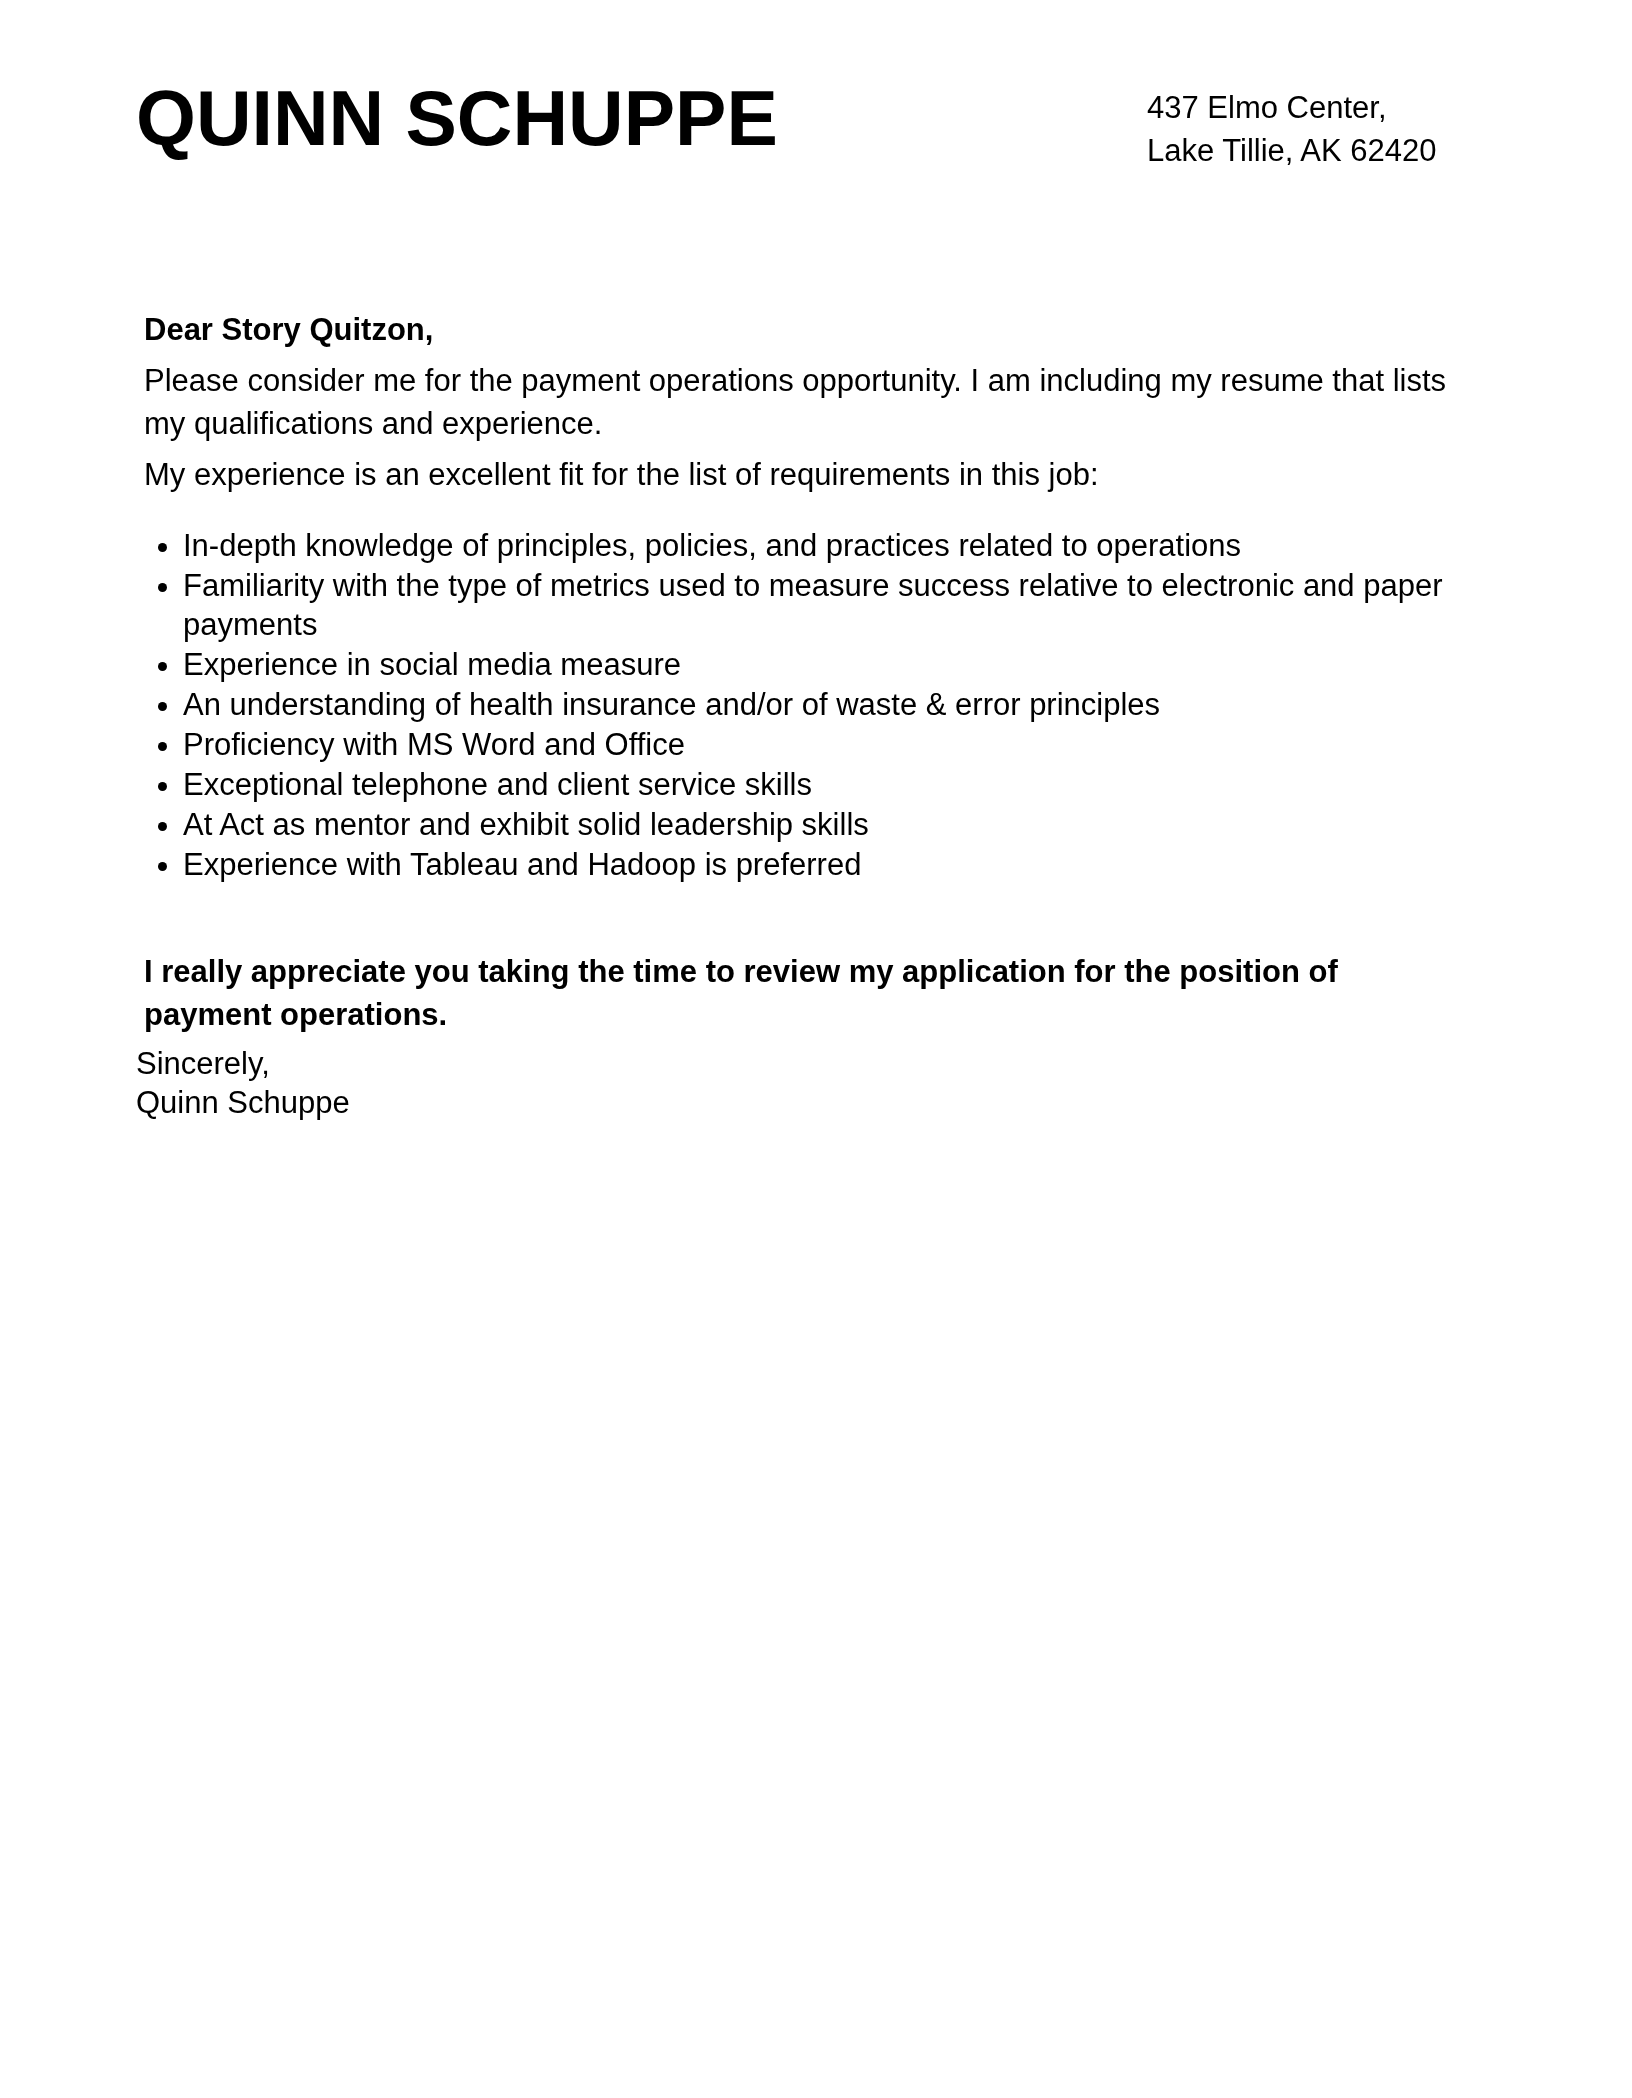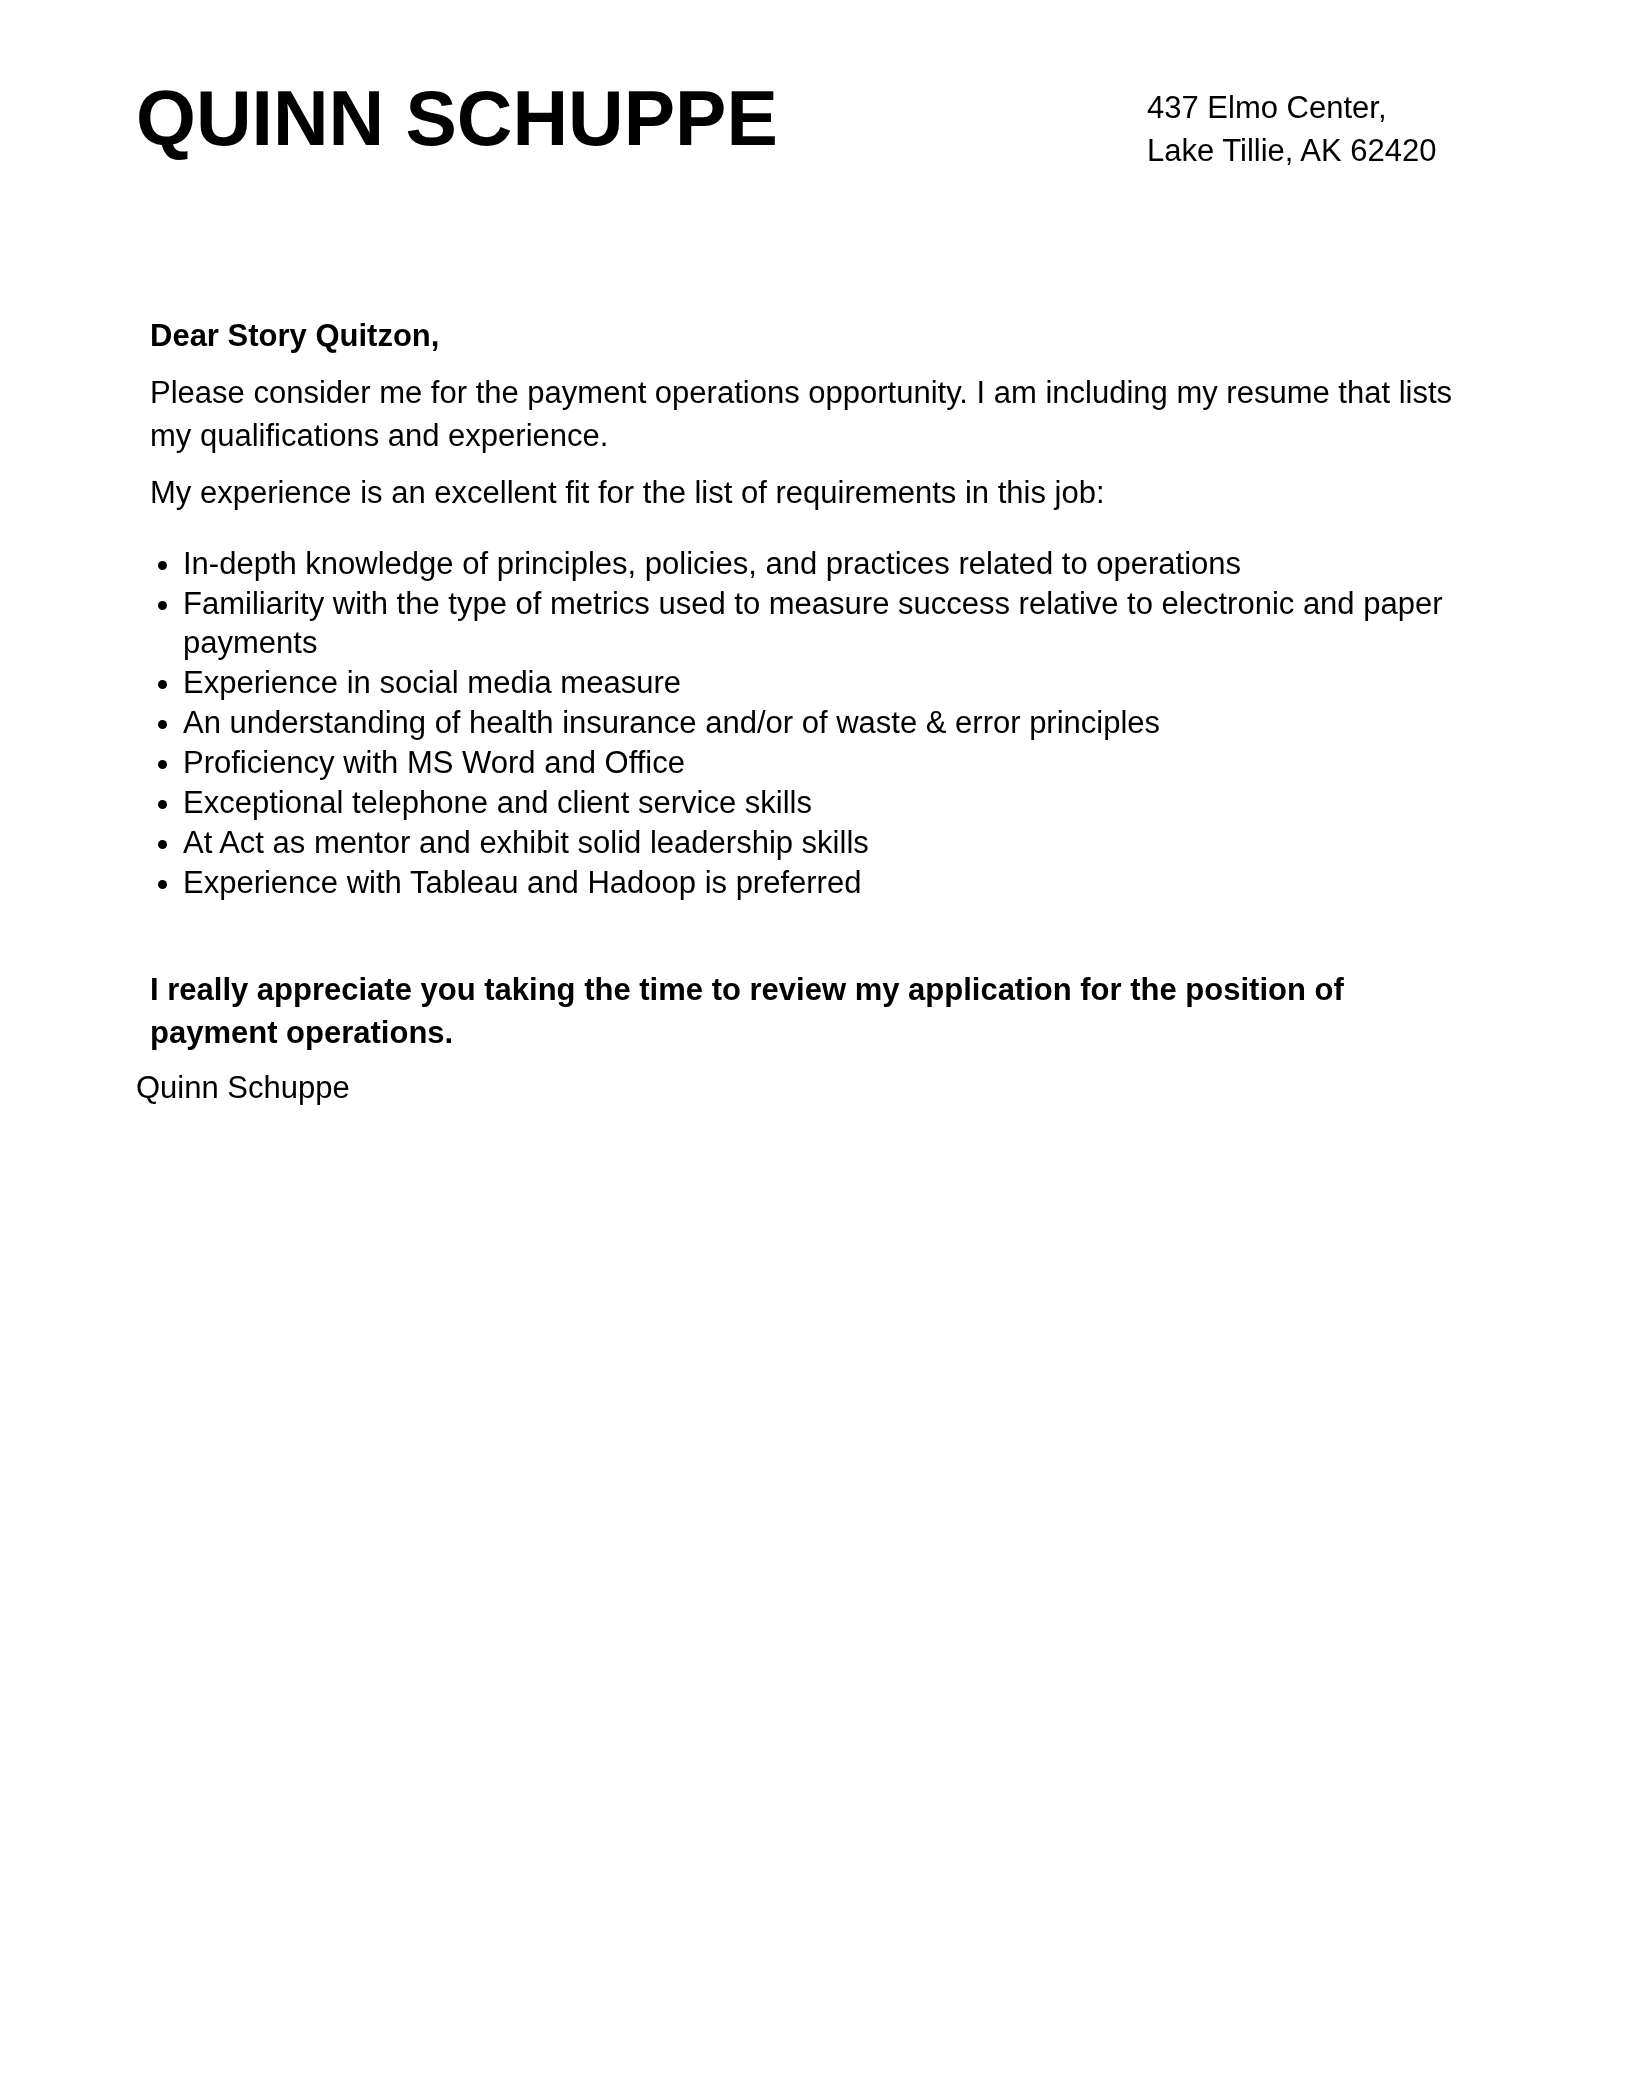--- a/index.html
+++ b/index.html
@@ -37,21 +37,21 @@
   .letter-body {
     position: absolute;
     left: 136px;
     top: 300px;
     width: 1340px;
     font-size: 31px;
     line-height: 43px;
     font-weight: 400;
   }
 
-  .letter-body p { margin: 14px; }
+  .letter-body p { margin: 8px; }
 
   .salutation   { font-weight: 600; margin-bottom: 23px; }
   .p-intro      { margin-bottom: 19px; }
   .p-role       { margin-bottom: 24px; }
   .p-fit        { margin-bottom: 0; }
 
   ul.requirements {
     margin: 30px 0 66px 0;
     padding-left: 47px;
     list-style: disc outside;
@@ -93,18 +93,19 @@
       <li>An understanding of health insurance and/or of waste &amp; error principles</li>
       <li>Proficiency with MS Word and Office</li>
       <li>Exceptional telephone and client service skills</li>
       <li>At Act as mentor and exhibit solid leadership skills</li>
       <li>Experience with Tableau and Hadoop is preferred</li>
     </ul>
 
     <p class="closing">I really appreciate you taking the time to review my application for the position of payment operations.</p>
 
     <div class="signature-block">
+      <div>Sincerely,</div>
       <div>Quinn Schuppe</div>
     </div>
 
   </div>
 
 </div>
 
 </body></html>

